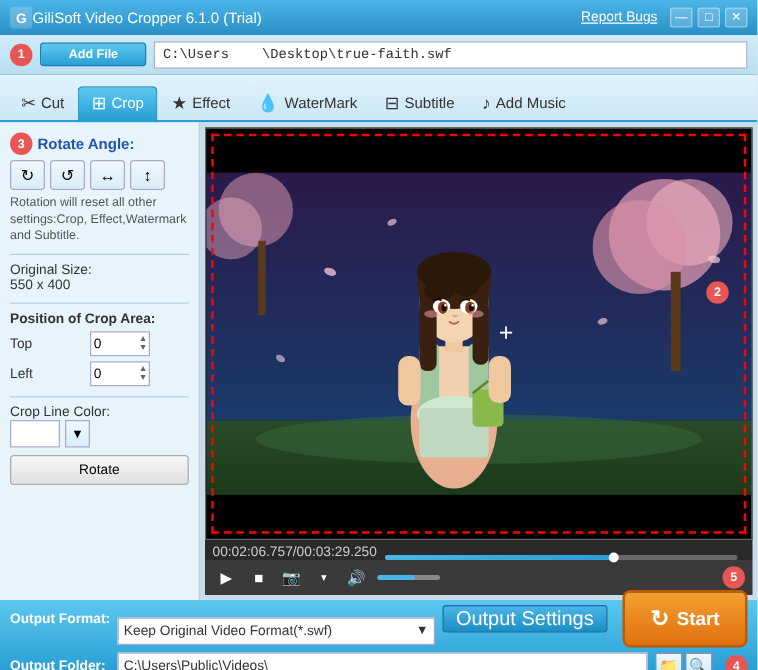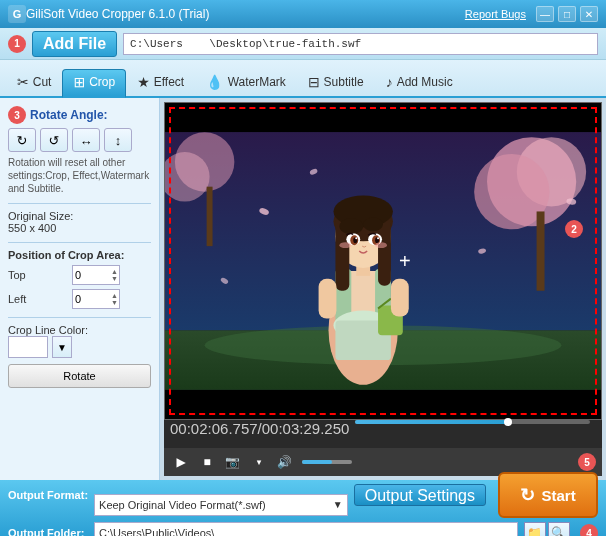--- a/index.html
+++ b/index.html
@@ -70,24 +70,24 @@
       font-size: 10px;
       font-weight: bold;
       display: flex;
       align-items: center;
       justify-content: center;
     }
     #toolbar1 .add-file-btn {
       background: linear-gradient(to bottom, #5bc8f0, #2a9fd4);
       border: 1px solid #1a7fb0;
       color: white;
-      padding: 3px 10px;
+      padding: 3px 22px;
       border-radius: 3px;
       cursor: pointer;
-      font-size: 16px;
+      font-size: 10px;
       font-weight: bold;
     }
     #toolbar1 .file-path {
       background: white;
       border: 1px solid #aac;
       padding: 2px 6px;
       font-size: 11px;
       color: #333;
       flex: 1;
       height: 22px;
@@ -315,26 +315,26 @@
     #badge2 {
       position: absolute;
       top: 50%;
       right: 20px;
       transform: translateY(-50%);
     }
 
     
     #timeline {
       background: #2a2a2a;
-      height: 28px;
-      display: flex;
-      align-items: flex-start;
+      height: 16px;
+      display: flex;
+      align-items: flex-end;
       padding: 0 6px;
       color: #ccc;
-      font-size: 15px;
+      font-size: 11px;
       justify-content: space-between;
     }
     #timeline-slider {
       flex: 1;
       margin: 0 6px;
       height: 4px;
       background: #666;
       border-radius: 2px;
       position: relative;
     }

